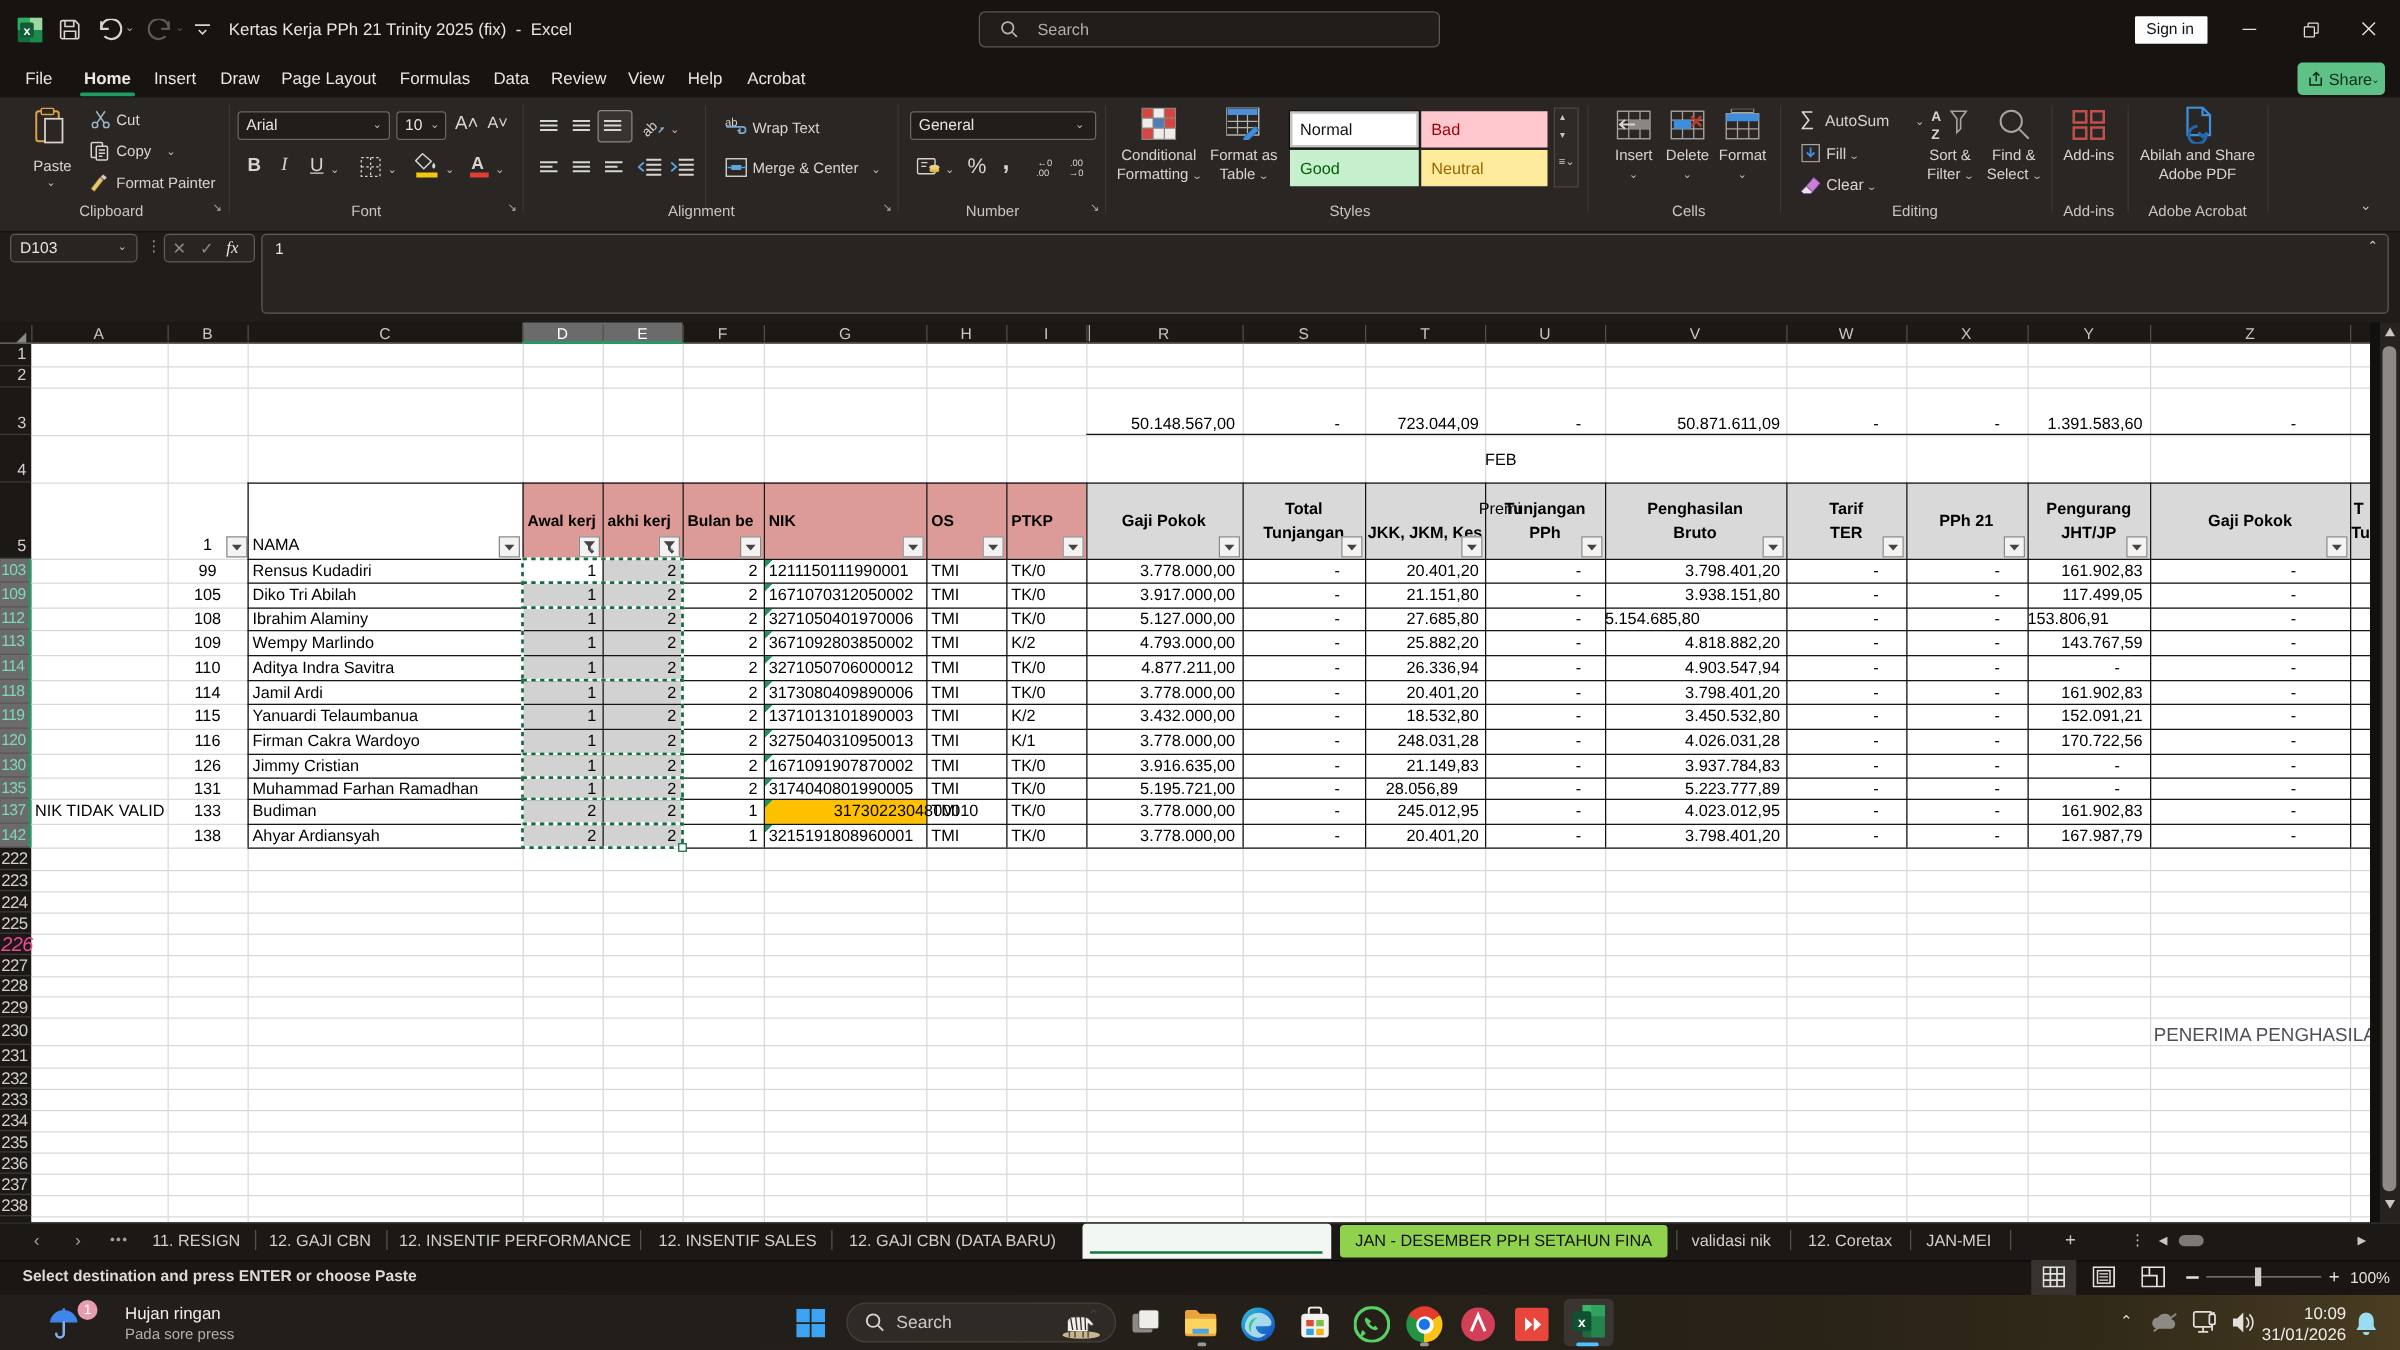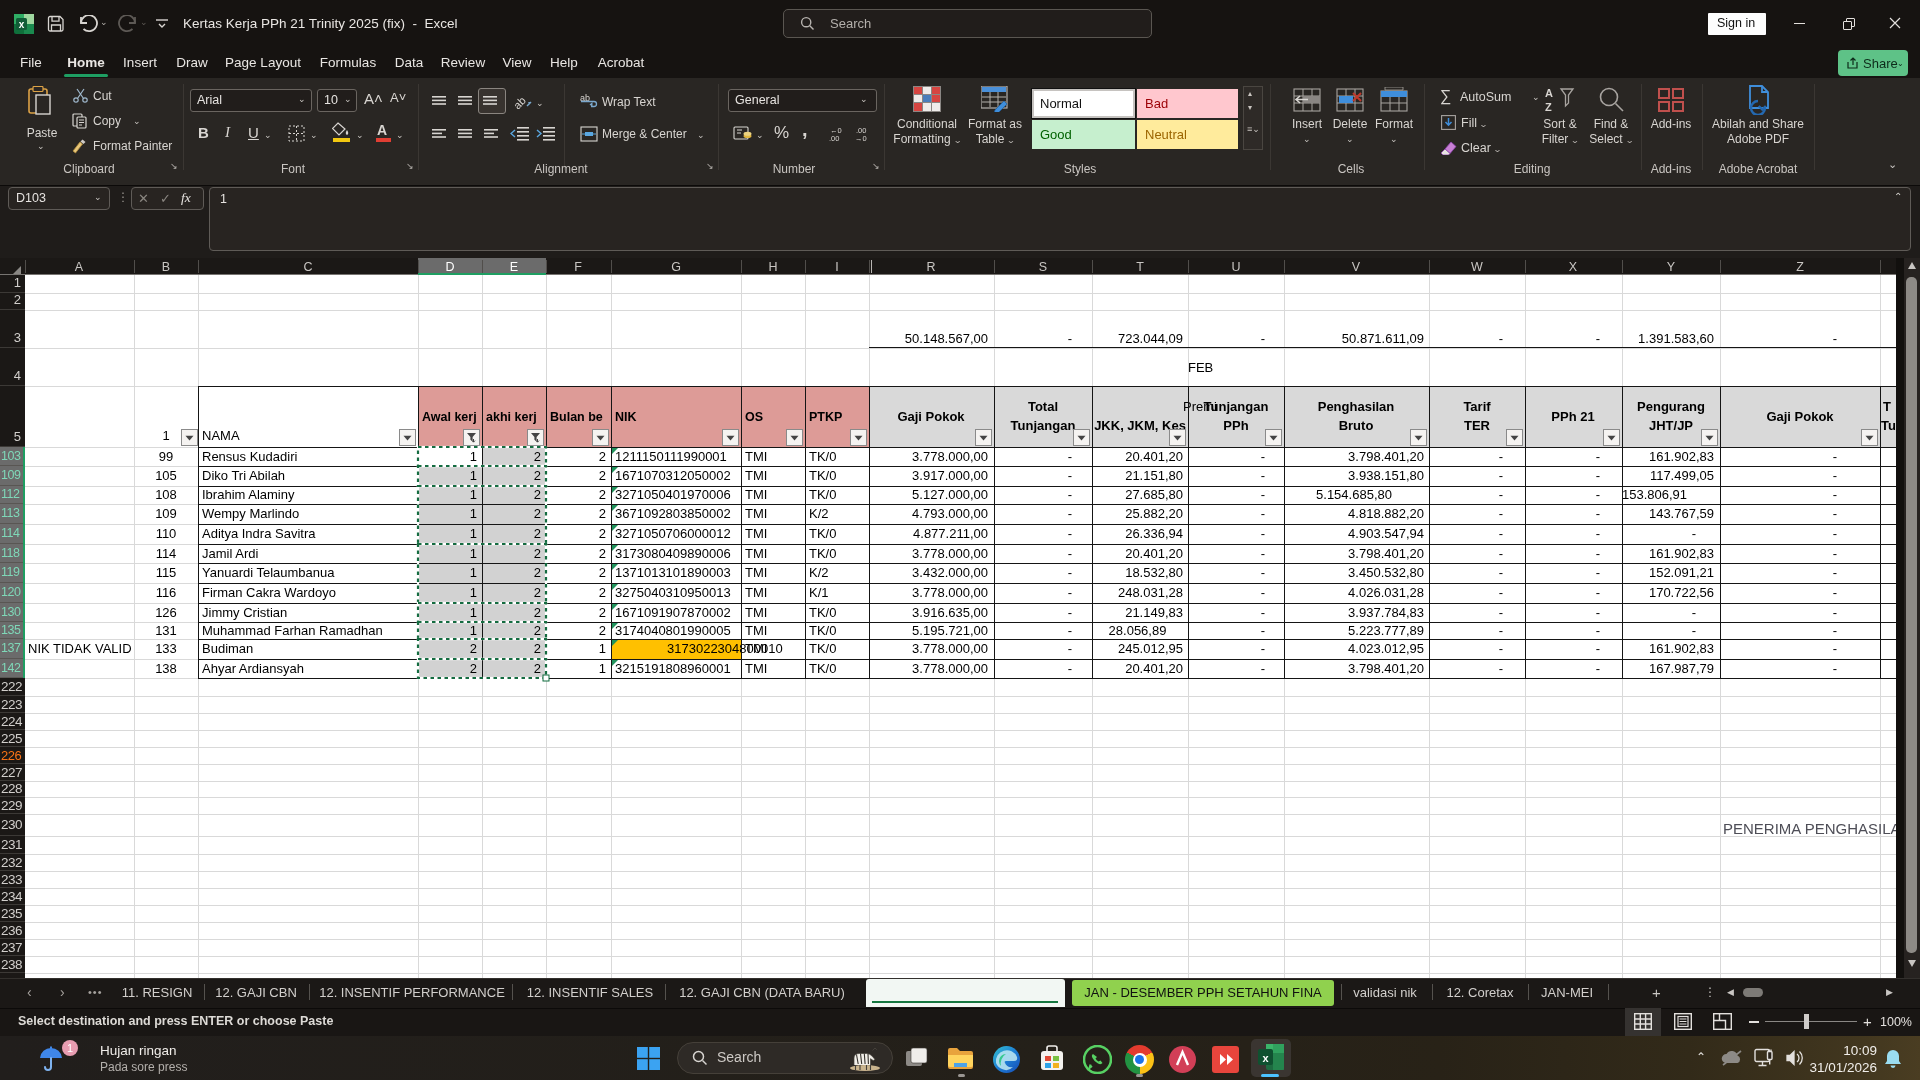--- a/index.html
+++ b/index.html
@@ -434,21 +434,21 @@
 <div class="tx" style="left:1px;top:661px;font-size:12.5px;color:#7fd8b8;letter-spacing:-0.5px;">142</div>
 <div class="ab" style="left:0;top:678px;width:25px;height:18px;border-bottom:1px solid #3c3936;"></div>
 <div class="tx" style="left:1px;top:679px;font-size:13.5px;color:#d2cfcc;letter-spacing:-0.5px;">222</div>
 <div class="ab" style="left:0;top:696px;width:25px;height:17px;border-bottom:1px solid #3c3936;"></div>
 <div class="tx" style="left:1px;top:697px;font-size:13.5px;color:#d2cfcc;letter-spacing:-0.5px;">223</div>
 <div class="ab" style="left:0;top:713px;width:25px;height:17px;border-bottom:1px solid #3c3936;"></div>
 <div class="tx" style="left:1px;top:714px;font-size:13.5px;color:#d2cfcc;letter-spacing:-0.5px;">224</div>
 <div class="ab" style="left:0;top:730px;width:25px;height:17px;border-bottom:1px solid #3c3936;"></div>
 <div class="tx" style="left:1px;top:731px;font-size:13.5px;color:#d2cfcc;letter-spacing:-0.5px;">225</div>
 <div class="ab" style="left:0;top:747px;width:25px;height:17px;border-bottom:1px solid #3c3936;"></div>
-<div class="tx" style="left:1px;top:748px;font-size:13px;color:#f97316;letter-spacing:-0.5px;">226</div>
+<div class="tx" style="left:1px;top:748px;font-size:16px;color:#ec4899;letter-spacing:-0.5px;font-style:italic;">226</div>
 <div class="ab" style="left:0;top:764px;width:25px;height:17px;border-bottom:1px solid #3c3936;"></div>
 <div class="tx" style="left:1px;top:765px;font-size:13.5px;color:#d2cfcc;letter-spacing:-0.5px;">227</div>
 <div class="ab" style="left:0;top:781px;width:25px;height:16px;border-bottom:1px solid #3c3936;"></div>
 <div class="tx" style="left:1px;top:781px;font-size:13.5px;color:#d2cfcc;letter-spacing:-0.5px;">228</div>
 <div class="ab" style="left:0;top:797px;width:25px;height:17px;border-bottom:1px solid #3c3936;"></div>
 <div class="tx" style="left:1px;top:798px;font-size:13.5px;color:#d2cfcc;letter-spacing:-0.5px;">229</div>
 <div class="ab" style="left:0;top:814px;width:25px;height:22px;border-bottom:1px solid #3c3936;"></div>
 <div class="tx" style="left:1px;top:817px;font-size:13.5px;color:#d2cfcc;letter-spacing:-0.5px;">230</div>
 <div class="ab" style="left:0;top:836px;width:25px;height:18px;border-bottom:1px solid #3c3936;"></div>
 <div class="tx" style="left:1px;top:837px;font-size:13.5px;color:#d2cfcc;letter-spacing:-0.5px;">231</div>
@@ -711,21 +711,21 @@
 <div class="cell" style="left:418px;top:486px;width:64px;height:18px;line-height:18px;font-size:13px;text-align:right;padding-right:5px;">1</div>
 <div class="cell" style="left:482px;top:486px;width:64px;height:18px;line-height:18px;font-size:13px;text-align:right;padding-right:5px;">2</div>
 <div class="cell" style="left:546px;top:486px;width:65px;height:18px;line-height:18px;font-size:13px;text-align:right;padding-right:5px;">2</div>
 <div class="cell" style="left:611px;top:486px;width:130px;height:18px;line-height:18px;font-size:13px;padding-left:4px;">3271050401970006</div>
 <div class="cell" style="left:741px;top:486px;width:64px;height:18px;line-height:18px;font-size:13px;padding-left:4px;">TMI</div>
 <div class="cell" style="left:805px;top:486px;width:64px;height:18px;line-height:18px;font-size:13px;padding-left:4px;">TK/0</div>
 <div class="cell" style="left:869px;top:486px;width:125px;height:18px;line-height:18px;font-size:13px;text-align:right;padding-right:6px;">5.127.000,00</div>
 <div class="cell" style="left:994px;top:486px;width:98px;height:18px;line-height:18px;font-size:13px;text-align:right;padding-right:20px;">-</div>
 <div class="cell" style="left:1092px;top:486px;width:96px;height:18px;line-height:18px;font-size:13px;text-align:right;padding-right:5px;">27.685,80</div>
 <div class="cell" style="left:1188px;top:486px;width:96px;height:18px;line-height:18px;font-size:13px;text-align:right;padding-right:19px;">-</div>
-<div class="cell" style="left:1284px;top:486px;width:145px;height:18px;line-height:18px;font-size:13px;text-align:center;padding-right:5px;">5.154.685,80</div>
+<div class="cell" style="left:1284px;top:486px;width:145px;height:18px;line-height:18px;font-size:13px;text-align:left;padding-right:5px;">5.154.685,80</div>
 <div class="cell" style="left:1429px;top:486px;width:96px;height:18px;line-height:18px;font-size:13px;text-align:right;padding-right:22px;">-</div>
 <div class="cell" style="left:1525px;top:486px;width:97px;height:18px;line-height:18px;font-size:13px;text-align:right;padding-right:22px;">-</div>
 <div class="cell" style="left:1622px;top:486px;width:98px;height:18px;line-height:18px;font-size:13px;text-align:left;padding-right:6px;">153.806,91</div>
 <div class="cell" style="left:1720px;top:486px;width:160px;height:18px;line-height:18px;font-size:13px;text-align:right;padding-right:43px;">-</div>
 <div class="gtri" style="left:612px;top:487px;"></div>
 <div class="cell" style="left:134px;top:504px;width:64px;height:20px;line-height:20px;font-size:13px;text-align:center;">109</div>
 <div class="cell" style="left:198px;top:504px;width:220px;height:20px;line-height:20px;font-size:13px;padding-left:4px;">Wempy Marlindo</div>
 <div class="cell" style="left:418px;top:504px;width:64px;height:20px;line-height:20px;font-size:13px;text-align:right;padding-right:5px;">1</div>
 <div class="cell" style="left:482px;top:504px;width:64px;height:20px;line-height:20px;font-size:13px;text-align:right;padding-right:5px;">2</div>
 <div class="cell" style="left:546px;top:504px;width:65px;height:20px;line-height:20px;font-size:13px;text-align:right;padding-right:5px;">2</div>

